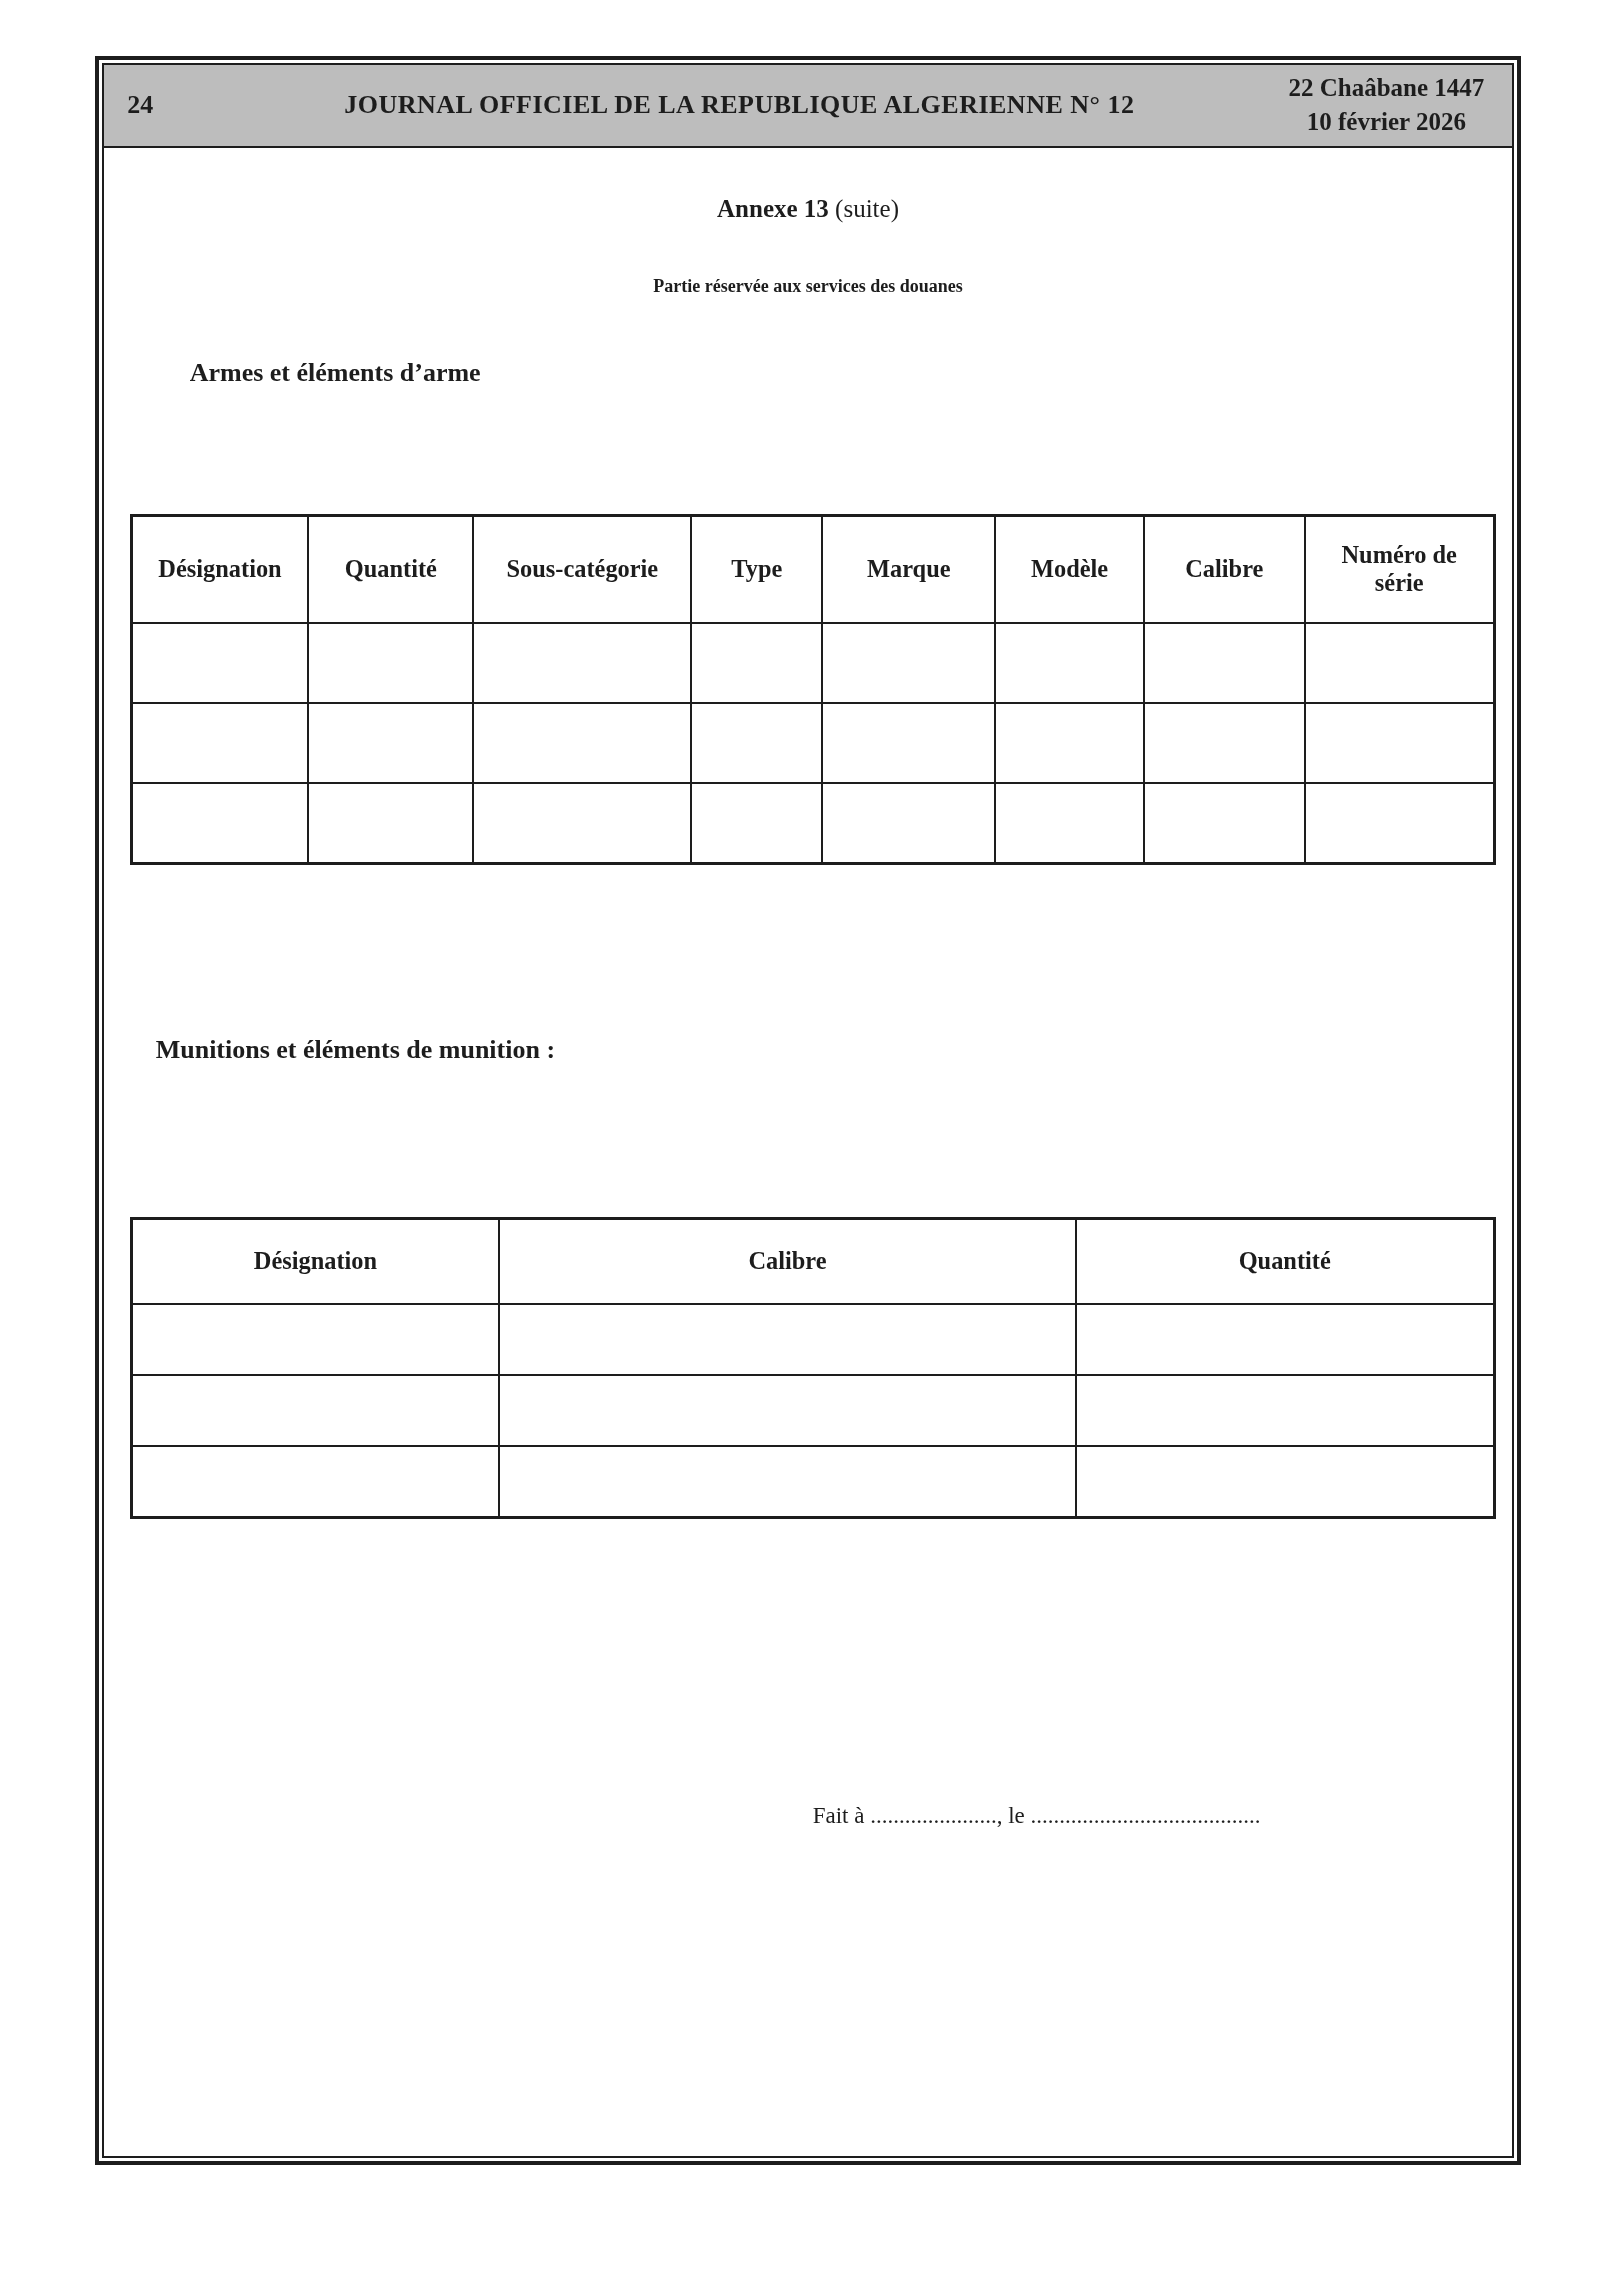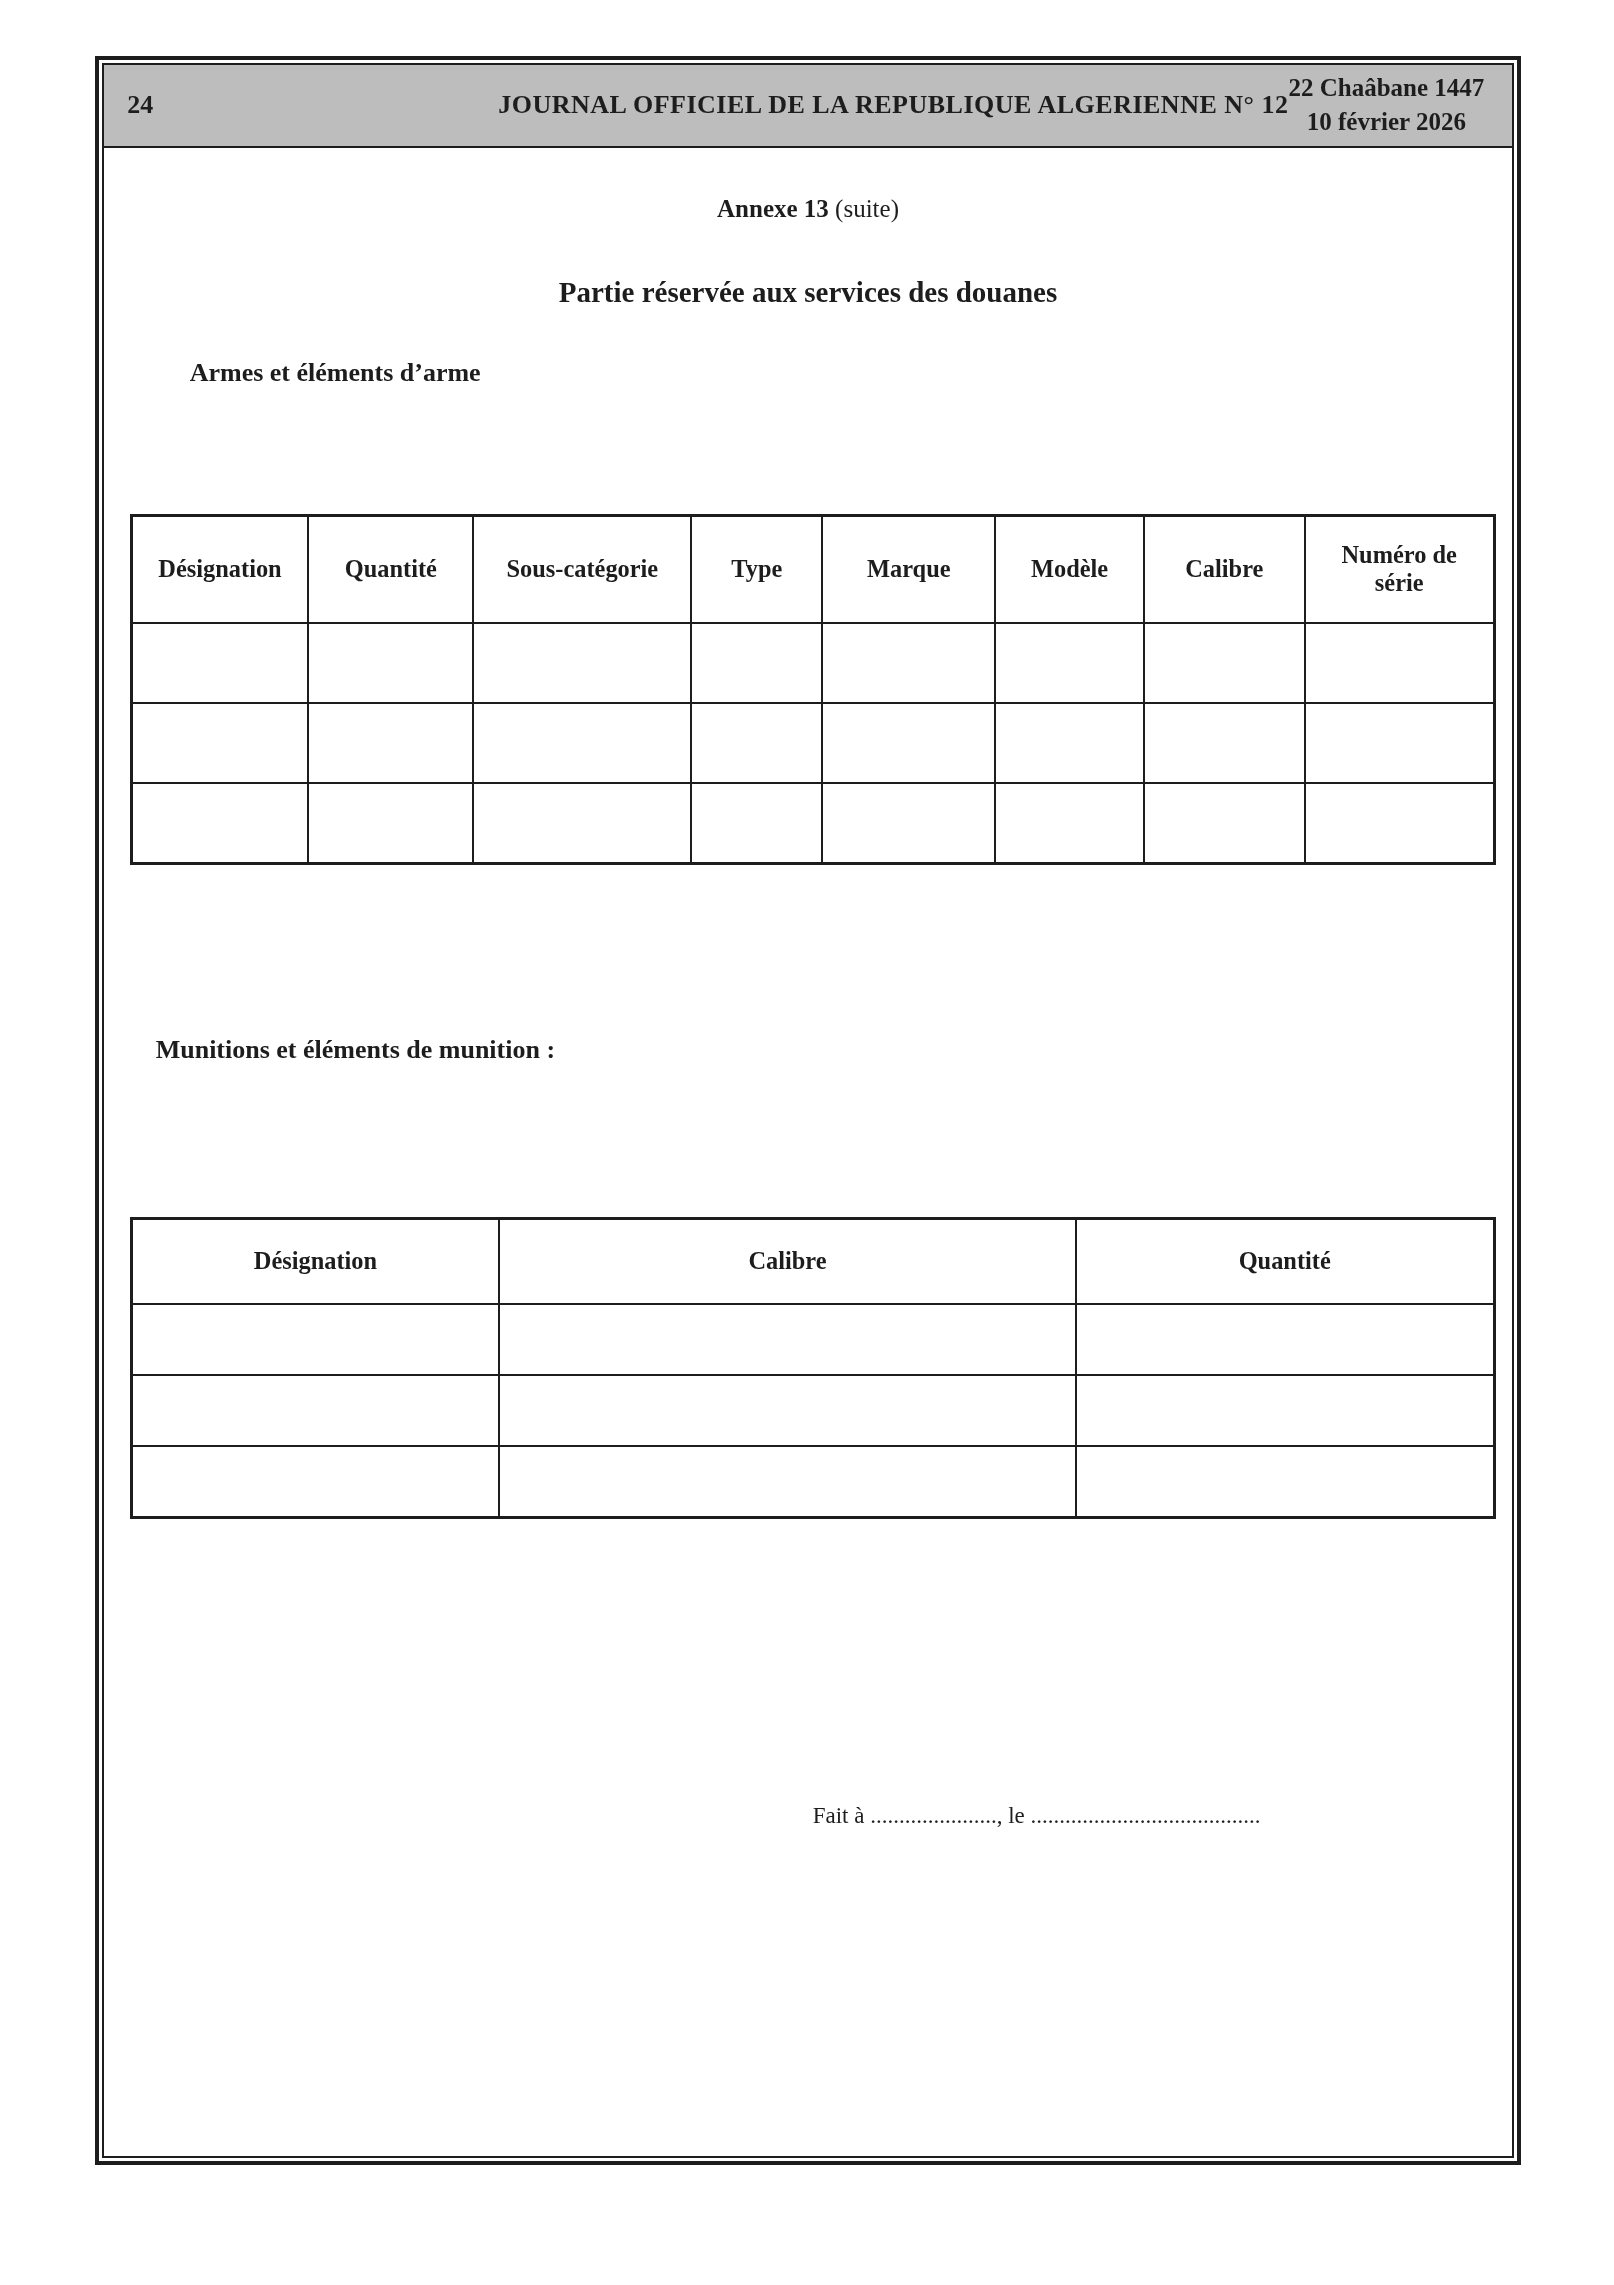--- a/index.html
+++ b/index.html
@@ -45,21 +45,21 @@
   }
   .page-num {
     flex: 0 0 auto;
     padding-left: 23.5px;
     font-weight: bold;
     font-size: 26px;
     min-width: 63px;
   }
   .journal-title {
     flex: 1 1 auto;
-    text-align: right;
+    text-align: center;
     font-weight: bold;
     font-size: 26px;
     letter-spacing: 0.5px;
     white-space: nowrap;
   }
   .dates {
     flex: 0 0 auto;
     text-align: center;
     padding-right: 28px;
     font-weight: bold;
@@ -79,21 +79,21 @@
     font-size: 25px;
   }
   .annexe-title .bold { font-weight: bold; }
   .partie-subtitle {
     position: absolute;
     top: 128px;
     left: 0;
     width: 100%;
     text-align: center;
     font-weight: bold;
-    font-size: 29px;
+    font-size: 18px;
   }
   .section-label {
     position: absolute;
     font-weight: bold;
     font-size: 26px;
     white-space: nowrap;
   }
   .armes-label { top: 210px; left: 86px; }
   .munitions-label { top: 887px; left: 52px; }
   table.form-table {

